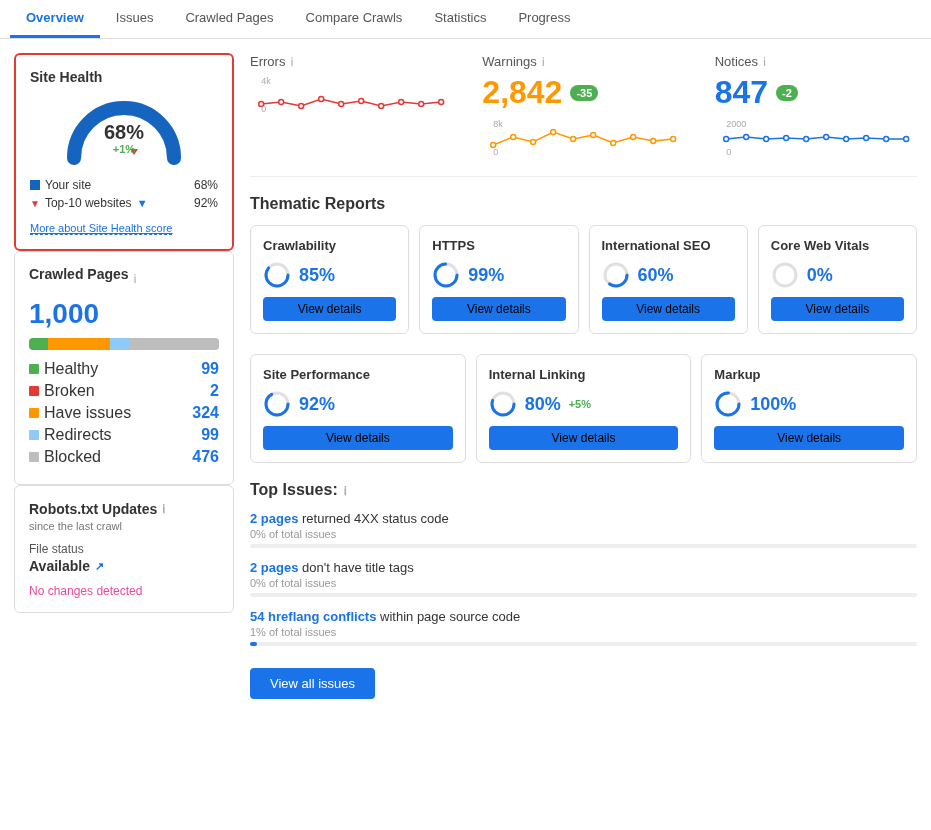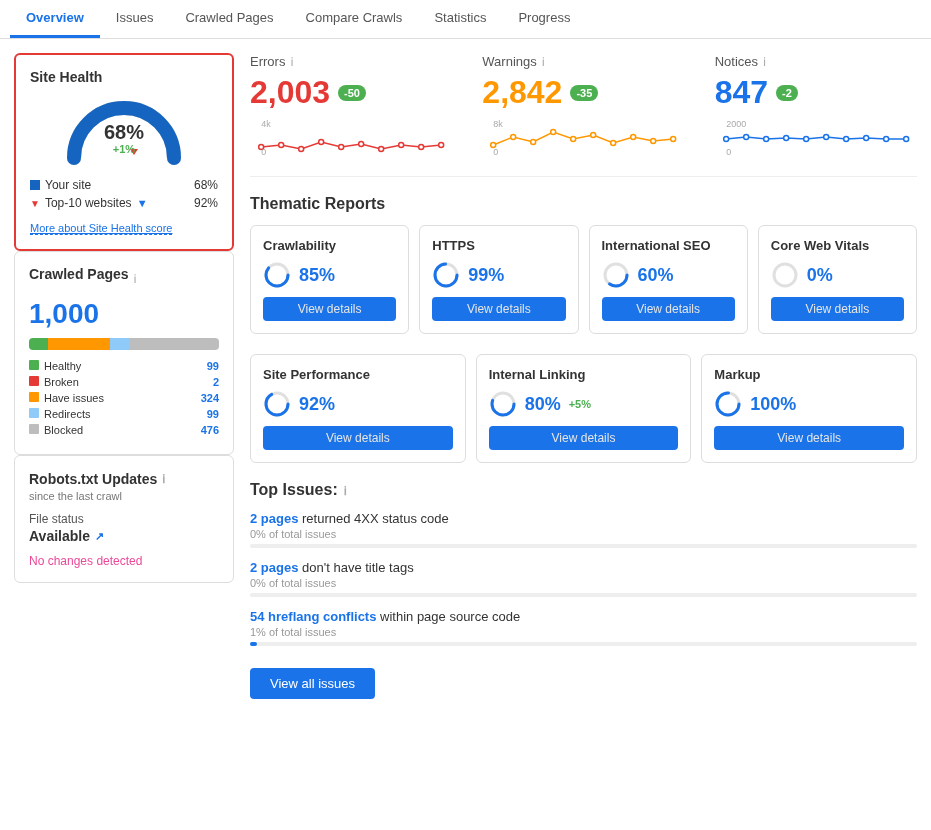--- a/index.html
+++ b/index.html
@@ -30,21 +30,21 @@
     
     .card { border: 1px solid #ddd; border-radius: 6px; padding: 14px; background: #fff; }
     .card-title-row { display: flex; align-items: center; gap: 5px; margin-bottom: 8px; }
     .crawled-count { font-size: 28px; font-weight: bold; color: #1a73e8; margin-bottom: 8px; }
     .progress-bar-multi { display: flex; height: 12px; border-radius: 4px; overflow: hidden; margin-bottom: 10px; }
     .pb-green { background: #4caf50; flex: 99; }
     .pb-red { background: #e53935; flex: 2; }
     .pb-orange { background: #ff9800; flex: 324; }
     .pb-blue { background: #90caf9; flex: 99; }
     .pb-gray { background: #bdbdbd; flex: 476; }
-    .legend-item { display: flex; align-items: center; justify-content: space-between; margin-bottom: 4px; font-size: 11px; }
+    .legend-item { display: flex; align-items: center; justify-content: space-between; margin-bottom: 4px; font-size: 16px; }
     .dot { width: 10px; height: 10px; display: inline-block; margin-right: 5px; border-radius: 1px; }
     .dot-green { background: #4caf50; }
     .dot-red { background: #e53935; }
     .dot-orange { background: #ff9800; }
     .dot-blue { background: #90caf9; }
     .dot-gray { background: #bdbdbd; }
     .legend-count { color: #1a73e8; font-weight: bold; }
 
     
     .robots-card { border: 1px solid #ddd; border-radius: 6px; padding: 14px; background: #fff; }
@@ -69,21 +69,21 @@
     .badge { font-size: 11px; font-weight: bold; color: #fff; padding: 2px 6px; border-radius: 10px; }
     .badge-green { background: #4caf50; }
 
     
     .section-title { font-size: 16px; font-weight: bold; margin-bottom: 12px; color: #333; }
     .reports-grid { display: grid; grid-template-columns: repeat(4, 1fr); gap: 10px; margin-bottom: 20px; }
     .report-card { border: 1px solid #ddd; border-radius: 6px; padding: 12px; background: #fff; }
     .report-name { font-size: 13px; font-weight: bold; margin-bottom: 8px; color: #333; }
     .report-percent-row { display: flex; align-items: center; gap: 8px; margin-bottom: 8px; }
     .report-percent { font-size: 18px; font-weight: bold; color: #1a73e8; }
-    .report-btn { background: #1a73e8; color: #e5e5e5; border: none; border-radius: 4px; padding: 5px 12px; font-size: 12px; cursor: pointer; width: 100%; }
+    .report-btn { background: #1a73e8; color: #000000; border: none; border-radius: 4px; padding: 5px 12px; font-size: 12px; cursor: pointer; width: 100%; }
 
     
     .circle-prog { width: 28px; height: 28px; flex-shrink: 0; }
 
     
     .top-issues-title { font-size: 16px; font-weight: bold; margin-bottom: 12px; display: flex; align-items: center; gap: 6px; }
     .issue-item { margin-bottom: 12px; }
     .issue-text { font-size: 13px; margin-bottom: 2px; }
     .issue-link { color: #1a73e8; font-weight: bold; text-decoration: none; }
     .issue-sub { font-size: 11px; color: #999; margin-bottom: 4px; }
@@ -207,24 +207,20 @@
   </div>
 
   <div class="right-panel">
 
     <div class="ewn-row">
 
       <div class="ewn-item">
         <div class="ewn-label">
           <span>Errors</span>
           <span class="info-icon">ℹ</span>
-        </div>
-        <div class="ewn-count-row">
-          <span class="ewn-count-errors">2,003</span>
-          <span class="badge badge-green">-50</span>
         </div>
         <svg class="mini" viewBox="0 0 180 40">
           <polyline points="0,30 20,28 40,32 60,25 80,30 100,27 120,32 140,28 160,30 180,28" fill="none" stroke="#e53935" stroke-width="1.5"></polyline>
           <circle cx="0" cy="30" r="2.5" fill="white" stroke="#e53935" stroke-width="1.5"></circle>
           <circle cx="20" cy="28" r="2.5" fill="white" stroke="#e53935" stroke-width="1.5"></circle>
           <circle cx="40" cy="32" r="2.5" fill="white" stroke="#e53935" stroke-width="1.5"></circle>
           <circle cx="60" cy="25" r="2.5" fill="white" stroke="#e53935" stroke-width="1.5"></circle>
           <circle cx="80" cy="30" r="2.5" fill="white" stroke="#e53935" stroke-width="1.5"></circle>
           <circle cx="100" cy="27" r="2.5" fill="white" stroke="#e53935" stroke-width="1.5"></circle>
           <circle cx="120" cy="32" r="2.5" fill="white" stroke="#e53935" stroke-width="1.5"></circle>

